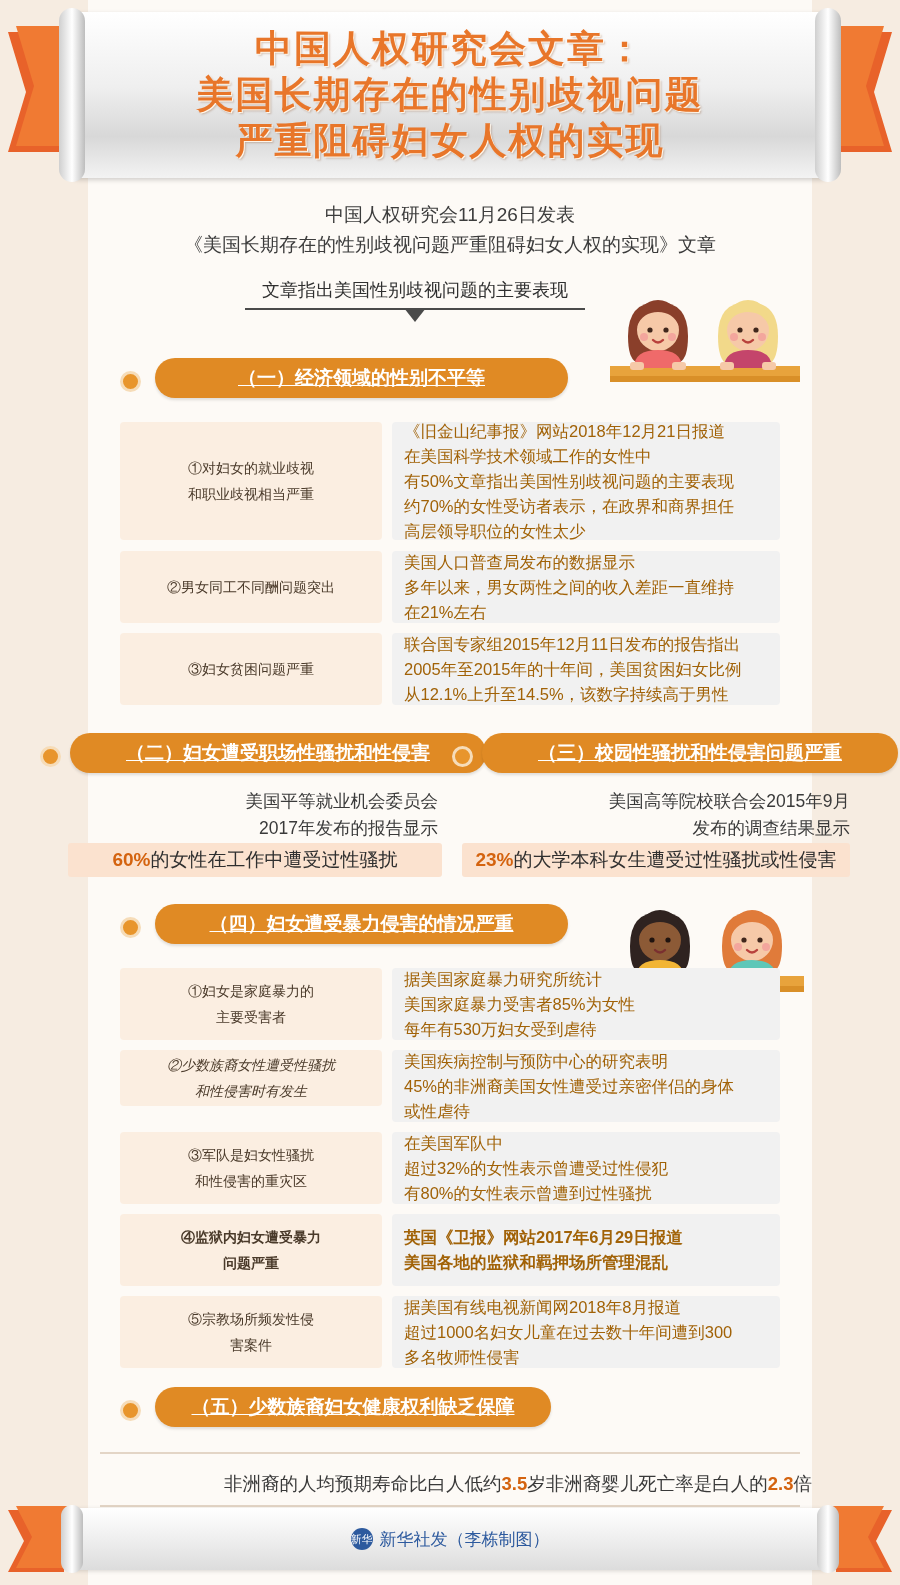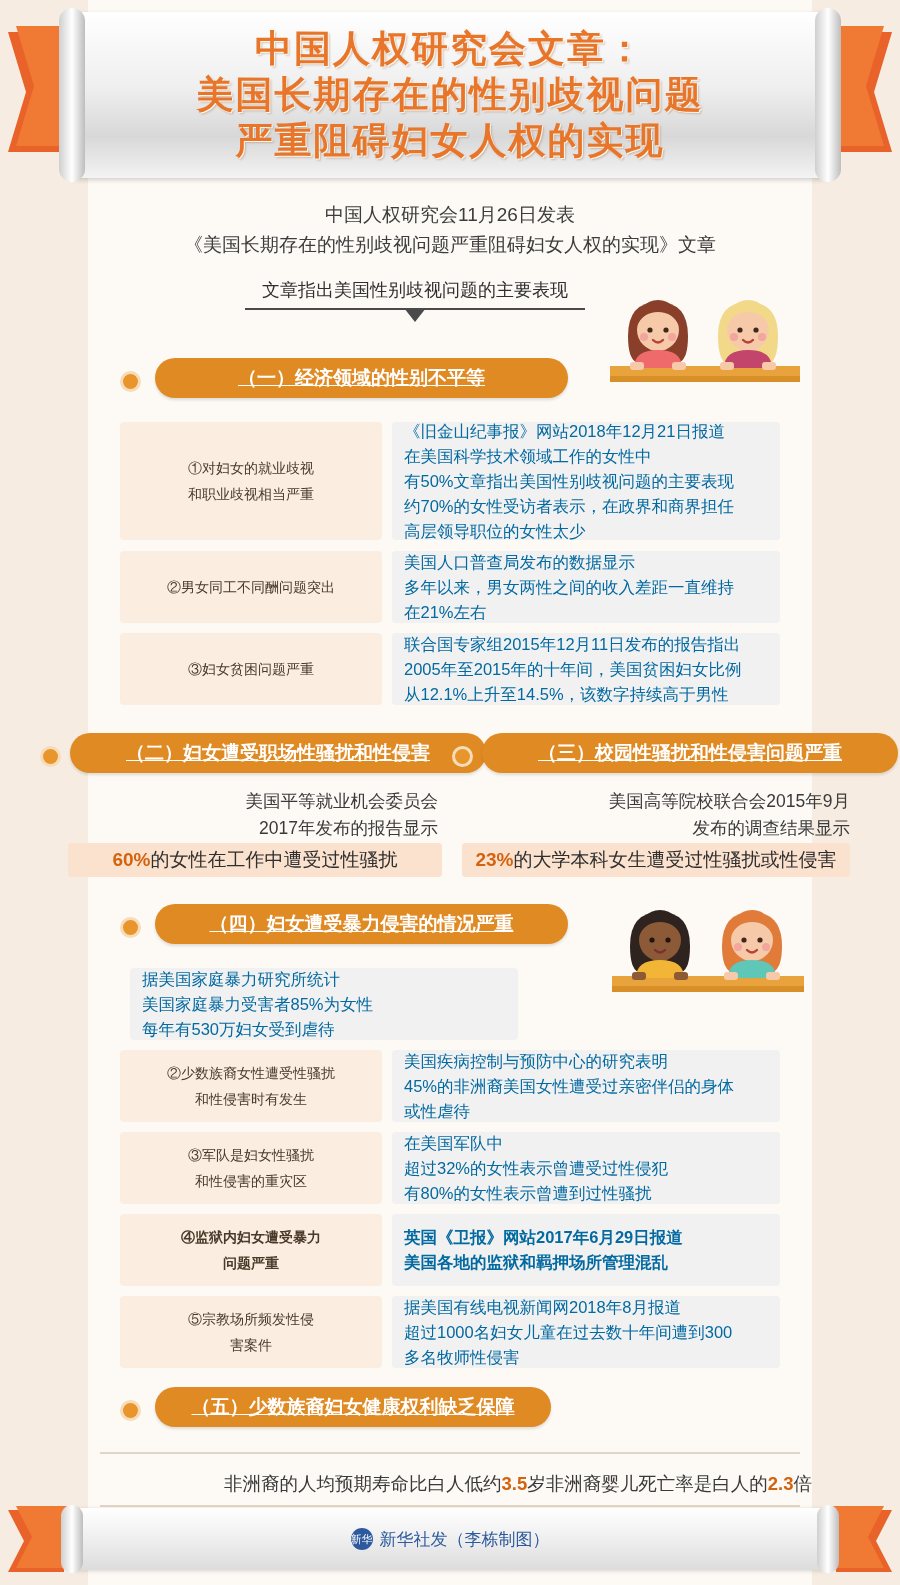--- a/index.html
+++ b/index.html
@@ -179,21 +179,21 @@
     line-height: 26px;
     color: #4a3a2a;
     padding: 18px 10px;
     box-sizing: border-box;
   }
   .rightcell {
     background: #f1f1f1;
     border-radius: 4px;
     font-size: 16.5px;
     line-height: 25px;
-    color: #0369a1;
+    color: #a16207;
     padding: 8px 12px;
     box-sizing: border-box;
     display: flex;
     flex-direction: column;
     justify-content: center;
   }
 
   
   .midcol-text {
     position: absolute;
@@ -446,29 +446,31 @@
       <circle cx="126" cy="57" r="4" fill="#f29a9a" opacity="0.75"></circle>
       <circle cx="154" cy="57" r="4" fill="#f29a9a" opacity="0.75"></circle>
       <path d="M135 60 q5 5 10 0" stroke="#b8413c" stroke-width="2.4" fill="none" stroke-linecap="round"></path>
       <path d="M116 88 q0 -18 24 -18 q24 0 24 18z" fill="#5ec7b8"></path>
       <rect x="112" y="82" width="14" height="8" rx="3" fill="#f6c9a8"></rect>
       <rect x="154" y="82" width="14" height="8" rx="3" fill="#f6c9a8"></rect>
     </svg>
   </div>
 
   <div class="rowblock" style="left:120px; top:968px;">
+    <div class="leftcell" style="width:262px; height:72px; white-space:pre-line;">①妇女是家庭暴力的
+主要受害者</div>
     <div class="rightcell" style="width:388px; height:72px; margin-left:10px;">
       <div>据美国家庭暴力研究所统计</div>
       <div>美国家庭暴力受害者85%为女性</div>
       <div>每年有530万妇女受到虐待</div>
     </div>
   </div>
 
   <div class="rowblock" style="left:120px; top:1050px;">
-    <div class="leftcell" style="width:262px; height:72px; white-space:pre-line;">②少数族裔女性遭受性骚扰
+    <div class="leftcell" style="width:262px; height:56px; white-space:pre-line;font-style:italic;">②少数族裔女性遭受性骚扰
 和性侵害时有发生</div>
     <div class="rightcell" style="width:388px; height:72px; margin-left:10px;">
       <div>美国疾病控制与预防中心的研究表明</div>
       <div>45%的非洲裔美国女性遭受过亲密伴侣的身体</div>
       <div>或性虐待</div>
     </div>
   </div>
 
   <div class="rowblock" style="left:120px; top:1132px;">
     <div class="leftcell" style="width:262px; height:72px; white-space:pre-line;">③军队是妇女性骚扰

